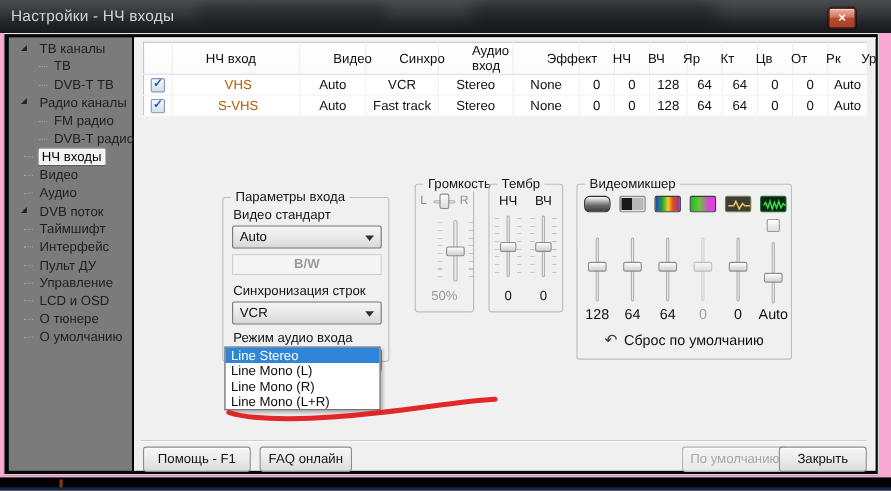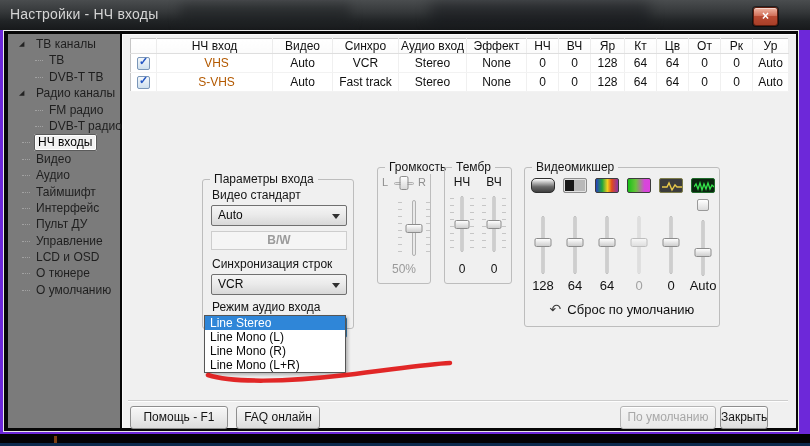--- a/index.html
+++ b/index.html
@@ -1,17 +1,17 @@
 <!DOCTYPE html>
 <html><head>
 <meta charset="utf-8">
 <style>
   * { margin:0; padding:0; box-sizing:border-box; }
   body { background:#000; font-family:"Liberation Sans", sans-serif; }
-  .screen { position:relative; width:810px; height:446px; background:#6d28d9; overflow:hidden; }
+  .screen { position:relative; width:810px; height:446px; background:#f9a8d4; overflow:hidden; }
 
   
   .titlebar { position:absolute; left:0; top:0; width:810px; height:30px;
     background:linear-gradient(180deg,#4a4d4f 0%,#35383a 40%,#212426 70%,#17191b 100%); }
   .titlebar .blob1{position:absolute;left:180px;top:4px;width:170px;height:22px;background:#1c1f21;opacity:.5;filter:blur(6px);}
   .titlebar .blob2{position:absolute;left:430px;top:2px;width:220px;height:24px;background:#14161a;opacity:.5;filter:blur(7px);}
   .title-text { position:absolute; left:10px; top:6px; font-size:14px; color:#d4d4d4; letter-spacing:.2px; }
   .close-btn { position:absolute; right:32px; top:7px; width:25px; height:19px;
     background:linear-gradient(180deg,#f0b6a4 0%,#d2715a 45%,#b94b33 50%,#a83f28 100%);
     border:1px solid #5e1d0e; border-radius:3px; color:#fff; font-size:12px; font-weight:bold;
@@ -34,21 +34,21 @@
   .t-item.leaf::before  { left:14px; }
   .t-item.child::before { left:27px; }
   .t-item .lbl { padding:0 2px; }
   .t-item.sel .lbl { background:#f2f2f2; border:1px solid #5a5a5a; box-shadow:inset 0 0 0 1px #fff;
     border-radius:2px; color:#000; padding:0 4px 1px 3px; }
 
   
   table.grid { position:absolute; left:8px; top:4px; width:658px; border-collapse:collapse;
     table-layout:fixed; background:#fff; border:1px solid #c6c6c6; font-size:12px; color:#101010; }
   table.grid th { font-weight:normal; height:15px; border-right:1px solid #ececec;
-    border-bottom:1px solid #dedede; background:linear-gradient(#ffffff,#fbfbfb); text-align:center; }
+    border-bottom:1px solid #dedede; background:linear-gradient(#ffffff,#fbfbfb); text-align:left;padding-left:30px; }
   table.grid td { height:19px; border-right:1px solid #f0f0f0; border-bottom:1px solid #f2f2f2;
     text-align:center; overflow:hidden; }
   td.c-name { color:#b35900; text-align:left; padding-left:4px; }
   .cb { display:inline-block; width:13px; height:13px; vertical-align:middle;
     border:1px solid #7a96b8; border-radius:2px; background:linear-gradient(#f4f8fb,#cfe0ee);
     position:relative; }
   .cb .tick { position:absolute; left:1px; top:-3px; font-size:11px; font-weight:bold; color:#2456c4; }
 
   
   .gbox { position:absolute; border:1px solid #bdbdbd; border-radius:3px; }
@@ -143,20 +143,21 @@
       <div class="tree">
         <div class="t-item parent"><span class="tri">◢</span><span class="lbl">ТВ каналы</span></div>
         <div class="t-item child"><span class="lbl">ТВ</span></div>
         <div class="t-item child"><span class="lbl">DVB-T ТВ</span></div>
         <div class="t-item parent"><span class="tri">◢</span><span class="lbl">Радио каналы</span></div>
         <div class="t-item child"><span class="lbl">FM радио</span></div>
         <div class="t-item child"><span class="lbl">DVB-T радио</span></div>
         <div class="t-item leaf sel"><span class="lbl">НЧ входы</span></div>
         <div class="t-item leaf"><span class="lbl">Видео</span></div>
         <div class="t-item leaf"><span class="lbl">Аудио</span></div>
+        <div class="t-item parent"><span class="tri">◢</span><span class="lbl">DVB поток</span></div>
         <div class="t-item leaf"><span class="lbl">Таймшифт</span></div>
         <div class="t-item leaf"><span class="lbl">Интерфейс</span></div>
         <div class="t-item leaf"><span class="lbl">Пульт ДУ</span></div>
         <div class="t-item leaf"><span class="lbl">Управление</span></div>
         <div class="t-item leaf"><span class="lbl">LCD и OSD</span></div>
         <div class="t-item leaf"><span class="lbl">О тюнере</span></div>
         <div class="t-item leaf"><span class="lbl">О умолчанию</span></div>
       </div>
     </div>
 
@@ -372,21 +373,21 @@
 
         <div class="mx-reset">
           <span class="u-arrow">↶</span><span>Сброс по умолчанию</span>
         </div>
       </div>
 
       <div class="sep"></div>
       <div class="btn" style="left:8px; width:98px;">Помощь - F1</div>
       <div class="btn" style="left:114px; width:84px;">FAQ онлайн</div>
       <div class="btn disabled" style="left:498px; width:96px;">По умолчанию</div>
-      <div class="btn" style="left:598px; width:48px;">Закрыть</div>
+      <div class="btn" style="left:586px; width:80px;">Закрыть</div>
 
     </div>
   </div>
 
   <div class="bottom-strip">
     <span class="accent"></span>
     <span class="blue"></span>
   </div>
 
 </div>

